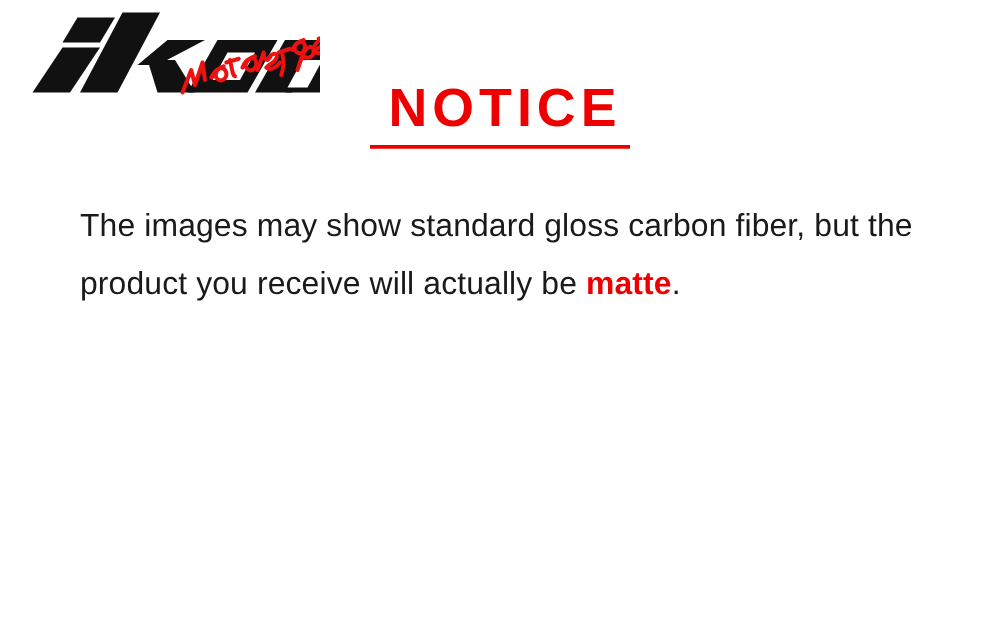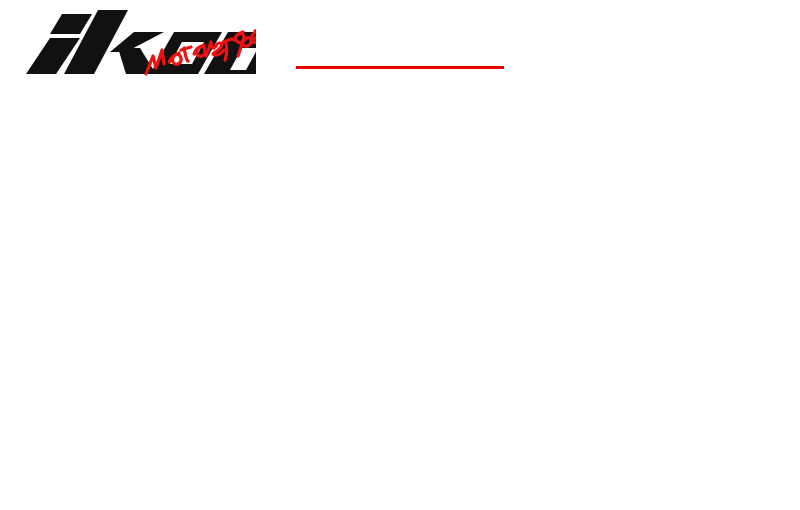--- a/index.html
+++ b/index.html
@@ -107,18 +107,20 @@
       <path d="M220,40 c2,9 0,12 -1,16 M217,38 l9,-3"></path>
       <path d="M228,36 c3,-7 9,-9 10,-3 c1,5 -5,8 -8,3 c-2,-4 3,-7 7,-8"></path>
       <path d="M238,34 l-6,18 M236,40 c4,-8 9,-8 9,-3 c0,5 -6,7 -9,3"></path>
       <path d="M246,32 c4,-6 8,-5 6,-1 c-2,4 -6,4 -7,6 c3,3 7,1 10,-3"></path>
       <path d="M252,28 c2,10 1,13 0,16 M249,27 l9,-3"></path>
     </g>
   </svg>
 </div>
 
 <div class="notice-wrap">
+  <div class="notice-title">NOTICE</div>
   <div class="notice-underline"></div>
 </div>
 
 <div class="body-copy">
+  <p class="para"><span>The images may show standard gloss carbon fiber, but the product you receive will actually be </span><span class="hl">matte</span><span>.</span></p>
 
 </div>
 
 </body></html>

